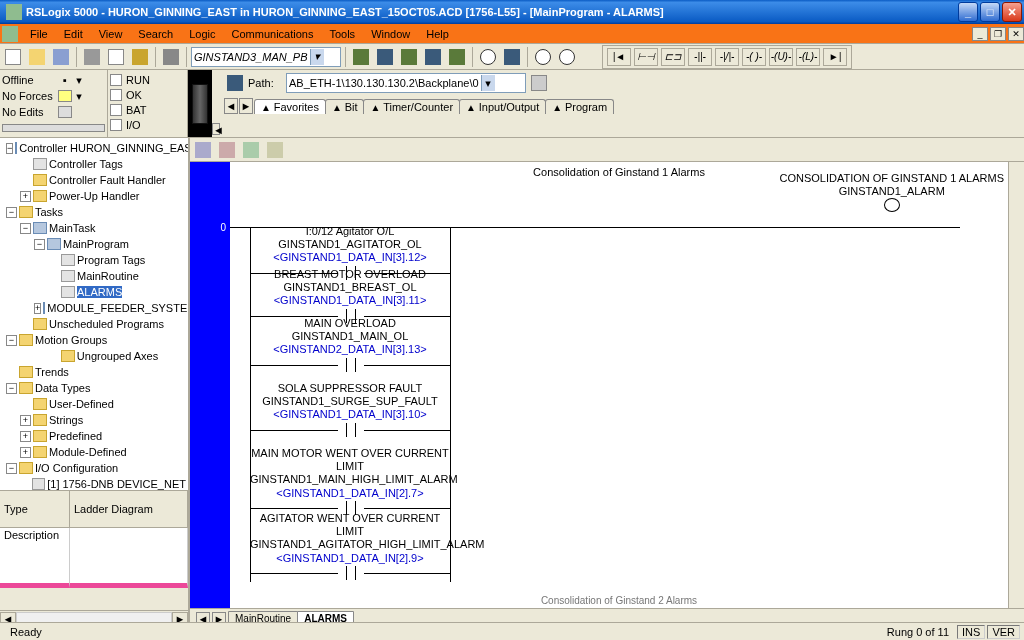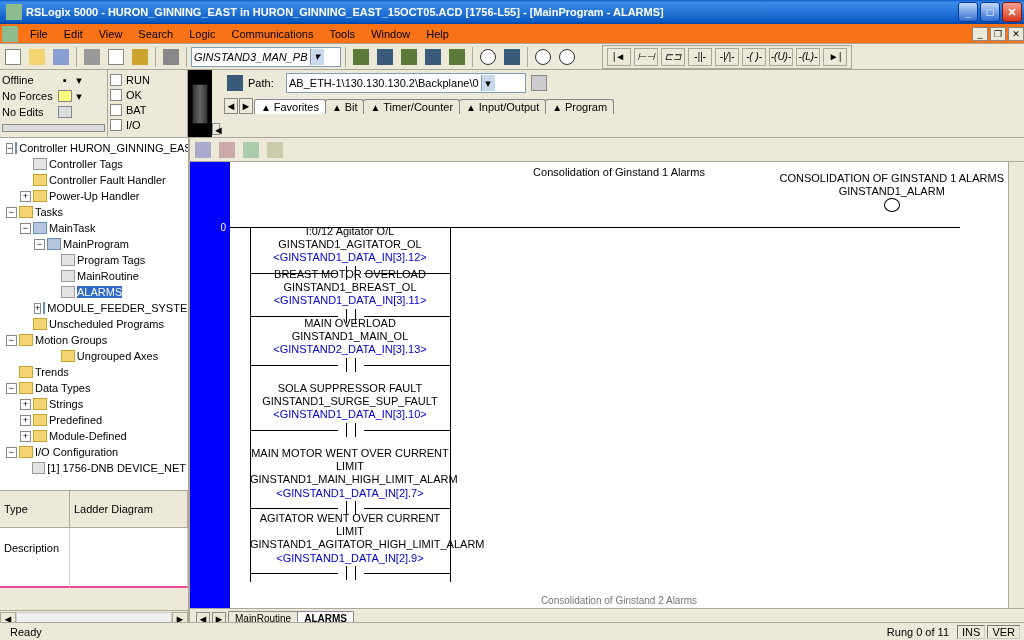--- a/index.html
+++ b/index.html
@@ -58,21 +58,21 @@
 .tree .exp { width:11px; height:11px; border:1px solid #888; display:inline-flex; align-items:center; justify-content:center; font-size:9px; line-height:1; margin-right:2px; background:#fff;}
 .tree .ficon { width:14px; height:12px; display:inline-block; margin-right:2px; }
 .tree .folder { background:#f4d471; border:1px solid #c9a52f; }
 .tree .file { background:#e3e3e3; border:1px solid #999; }
 .tree .ctrl { background:#b5c7de; border:1px solid #6a8cb5; }
 .tree .sel { background:#316ac5; color:#fff; }
 .treepanel .props { height:120px; border-top:1px solid #aca899; background:#ece9d8; }
 .treepanel .props .hdr { display:flex; background:#ece9d8; border-bottom:1px solid #aca899;}
 .treepanel .props .hdr div { padding:12px 4px; border-right:1px solid #aca899;}
 .treepanel .props .row { display:flex; }
-.treepanel .props .row div { padding:14px 4px; border-right:1px solid #ccc; background:#fff; border-bottom:2px solid #ec4899;}
+.treepanel .props .row div { padding:1px 4px; border-right:1px solid #ccc; background:#fff; border-bottom:5px solid #ec4899;}
 .treepanel .hscroll { height:16px; background:#ece9d8; border-top:1px solid #aca899; display:flex; align-items:center;}
 .treepanel .hscroll .sbtn{ width:16px; height:14px; background:#ece9d8; border:1px solid #aca899; display:flex; align-items:center; justify-content:center;}
 .treepanel .hscroll .track{ flex:1; background:#f0f0f0; height:14px; border:1px solid #ccc;}
 
 .editor { flex:1; display:flex; flex-direction:column; background:#ece9d8; }
 .editor .etoolbar { height:24px; display:flex; align-items:center; padding:2px; gap:2px; border-bottom:1px solid #aca899;}
 .editor .ladder { flex:1; background:#fff; overflow:hidden; position:relative; display:flex;}
 .editor .ladder .leftrail { width:40px; background:#0000ff; position:relative;}
 .editor .ladder .leftrail .rungnum { color:#fff; position:absolute; right:4px; font-size:10px;}
 .editor .ladder .content { flex:1; position:relative; background:#fff;}
@@ -357,20 +357,25 @@
         </div>
         <div class="node" style="padding-left: 4px;">
           <span style="width:13px;display:inline-block"></span>
           <span class="ficon folder"></span>
           <span>Trends</span>
         </div>
         <div class="node" style="padding-left: 4px;">
           <span class="exp">−</span>
           <span class="ficon folder"></span>
           <span>Data Types</span>
+        </div>
+        <div class="node" style="padding-left: 18px;">
+          <span style="width:13px;display:inline-block"></span>
+          <span class="ficon folder"></span>
+          <span>User-Defined</span>
         </div>
         <div class="node" style="padding-left: 18px;">
           <span class="exp">+</span>
           <span class="ficon folder"></span>
           <span>Strings</span>
         </div>
         <div class="node" style="padding-left: 18px;">
           <span class="exp">+</span>
           <span class="ficon folder"></span>
           <span>Predefined</span>

